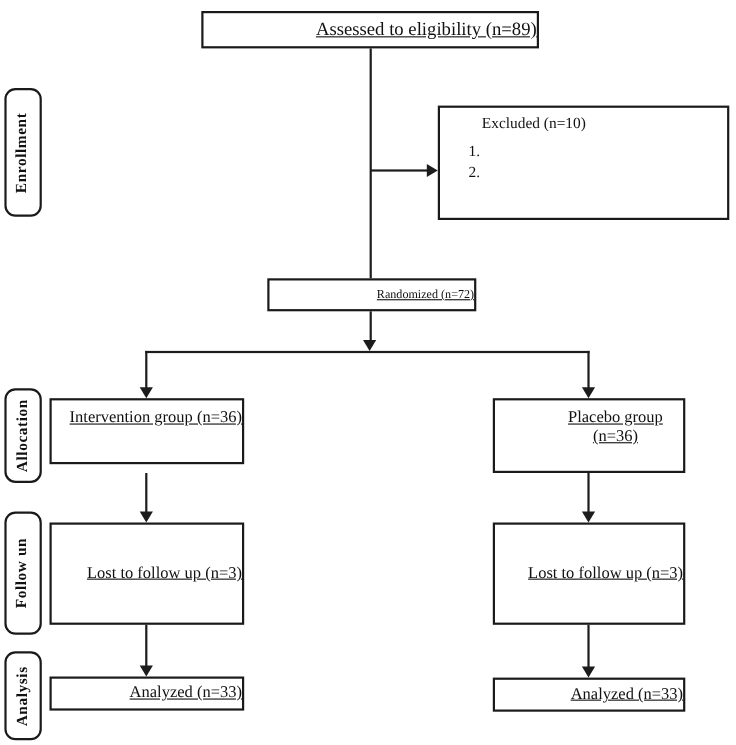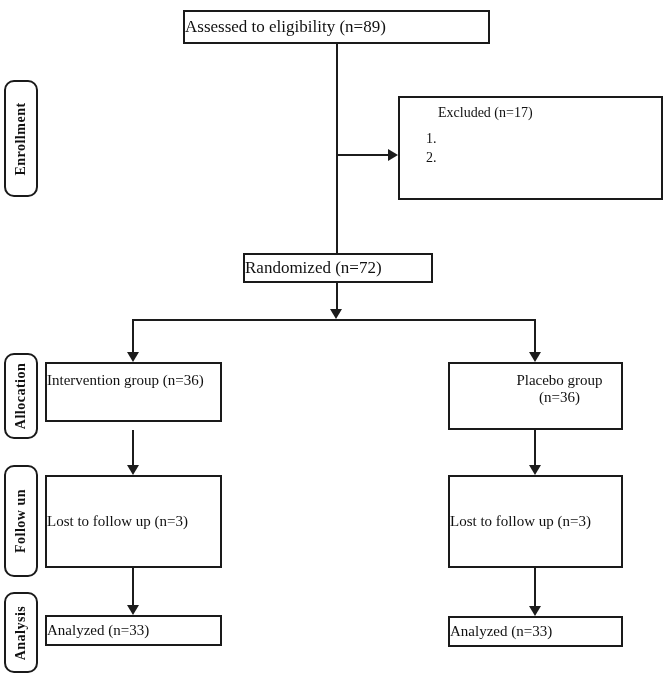--- a/index.html
+++ b/index.html
@@ -5,21 +5,21 @@
   html,body{margin:0;padding:0;}
   body{
     width:669px;height:677px;position:relative;background:#ffffff;
     font-family:"Liberation Serif","DejaVu Serif",serif;color:#111;
     overflow:hidden;
   }
   .box{
     position:absolute;background:#fff;border:2px solid #1a1a1a;
     box-sizing:border-box;
   }
-  .center-text{display:flex;align-items:center;justify-content:flex-start;text-align:center;}
+  .center-text{display:flex;align-items:center;justify-content:flex-end;text-align:center;text-decoration:underline;}
   .stage{
     position:absolute;border:2px solid #1a1a1a;border-radius:10px;background:#fff;
     box-sizing:border-box;display:flex;align-items:center;justify-content:center;
   }
   .stage span{
     transform:rotate(-90deg);white-space:nowrap;font-weight:bold;font-size:14px;
     letter-spacing:0.5px;
   }
   .vline,.hline{position:absolute;background:#1c1c1c;}
   .arrow-down{
@@ -30,21 +30,21 @@
   .arrow-right{
     position:absolute;width:0;height:0;
     border-top:6px solid transparent;border-bottom:6px solid transparent;
     border-left:10px solid #1c1c1c;
   }
   .top-box{left:183px;top:10px;width:307px;height:34px;font-size:17px;}
   .excluded-box{left:398px;top:96px;width:265px;height:104px;font-size:14px;padding:7px 6px 6px 6px;}
   .excluded-title{margin-left:32px;margin-bottom:8px;}
   .excluded-row{display:flex;margin-left:14px;line-height:19px;}
   .excluded-row .num{width:26px;text-align:left;padding-left:6px;box-sizing:border-box;}
-  .randomized-box{left:243px;top:253px;width:190px;height:30px;font-size:17px;}
+  .randomized-box{left:243px;top:253px;width:190px;height:30px;font-size:11px;}
   .alloc-left{left:45px;top:362px;width:177px;height:60px;font-size:15px;align-items:flex-start;padding-top:8px;}
   .alloc-right{left:448px;top:362px;width:175px;height:68px;font-size:15px;align-items:flex-start;padding-top:8px;padding-left:48px;}
   .follow-left{left:45px;top:475px;width:177px;height:93px;font-size:15px;}
   .follow-right{left:448px;top:475px;width:175px;height:93px;font-size:15px;}
   .analyzed-left{left:45px;top:615px;width:177px;height:31px;font-size:15px;}
   .analyzed-right{left:448px;top:616px;width:175px;height:31px;font-size:15px;}
   .stage-enrollment{left:4px;top:80px;width:34px;height:117px;}
   .stage-allocation{left:4px;top:353px;width:34px;height:86px;}
   .stage-followup{left:4px;top:465px;width:34px;height:112px;}
   .stage-analysis{left:4px;top:592px;width:34px;height:81px;}
@@ -63,21 +63,21 @@
 </div>
 <div class="stage stage-analysis">
   <span>Analysis</span>
 </div>
 
 <div class="box center-text top-box">
   <span>Assessed to eligibility (n=89)</span>
 </div>
 
 <div class="box excluded-box">
-  <div class="excluded-title">Excluded (n=17)</div>
+  <div class="excluded-title">Excluded (n=10)</div>
   <div class="excluded-row">
     <span class="num">1.</span>
   </div>
   <div class="excluded-row">
     <span class="num">2.</span>
   </div>
 </div>
 
 <div class="box center-text randomized-box">
   <span>Randomized (n=72)</span>

